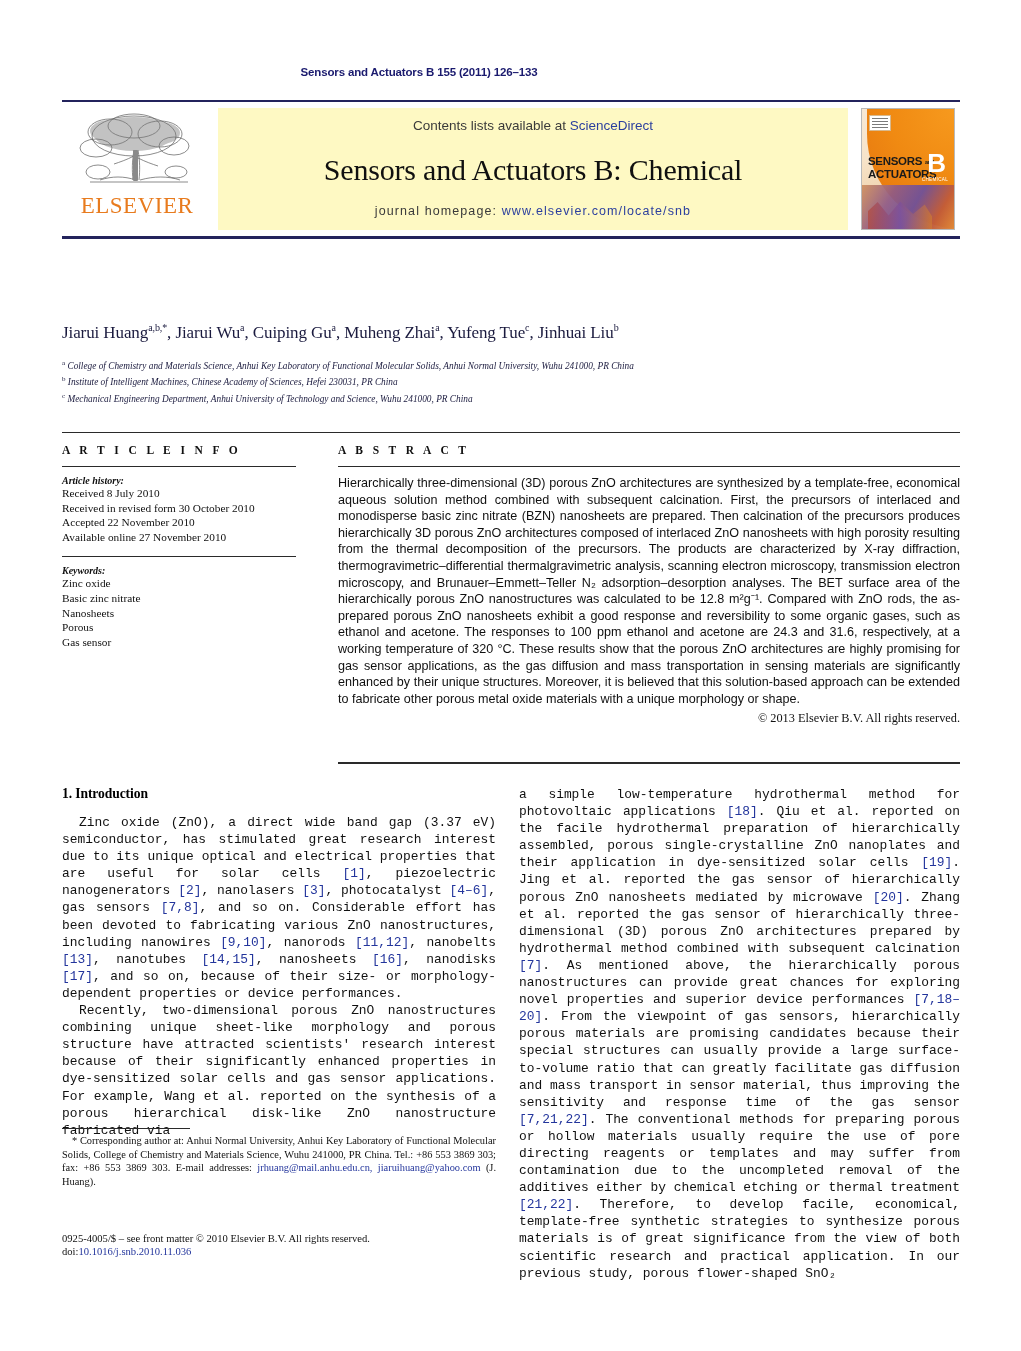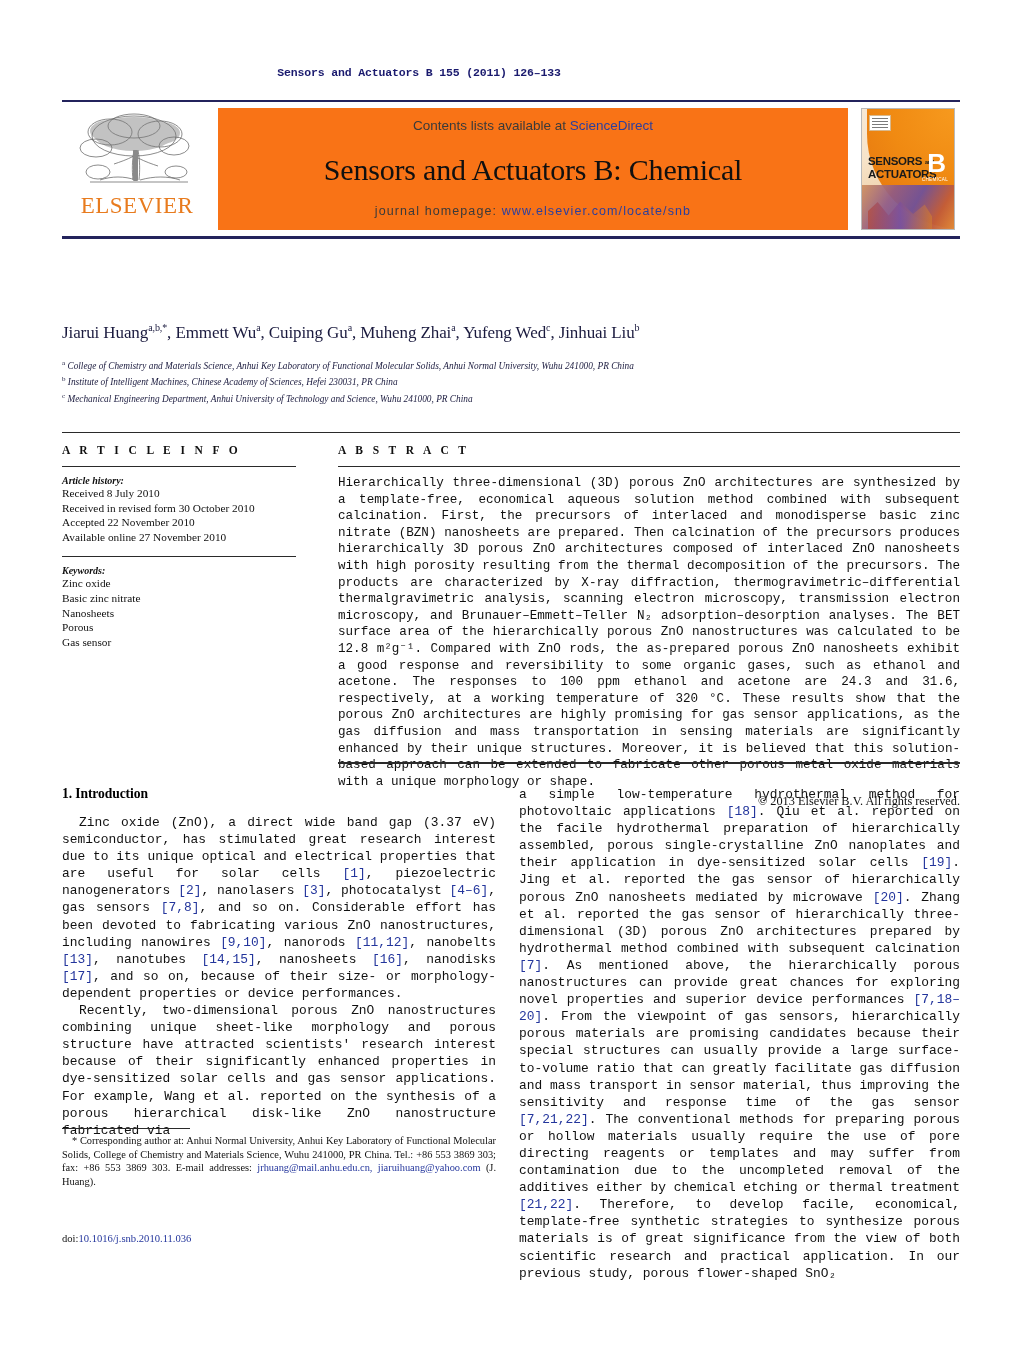--- a/index.html
+++ b/index.html
@@ -21,21 +21,21 @@
     box-sizing: border-box;
   }
 
   
   .running-head {
     position: absolute;
     top: 66px;
     left: 0;
     width: 838px;
     text-align: center;
-    font-family: Liberation Mono, monospace;
+    font-family: Liberation Sans, sans-serif;
     font-size: 11.5px;
     font-weight: bold;
     color: #1a1a6e;
     letter-spacing: -0.15px;
   }
 
   
   .masthead {
     position: absolute;
     top: 100px;
@@ -64,21 +64,21 @@
   .elsevier-word {
     font-family: "Liberation Serif", serif;
     font-size: 23px;
     color: #e87b1e;
     letter-spacing: 0.5px;
     line-height: 1;
     margin-top: -2px;
   }
   .center-cell {
     flex: 1 1 auto;
-    background: #f97316;
+    background: #fef9c3;
     display: flex;
     flex-direction: column;
     align-items: center;
     justify-content: space-between;
     padding: 10px 0 12px 0;
     box-sizing: border-box;
     margin-left: 6px;
     margin-right: 8px;
   }
   .contents-line {
@@ -250,21 +250,21 @@
     color: #101010;
   }
   .hist-line, .kw-line {
     font-family: "Liberation Serif", serif;
     font-size: 11.3px;
     color: #101010;
     line-height: 14.6px;
   }
   .kw-rule { border-top: 1px solid #2a2a2a; margin: 12px 0 8px 0; }
   .abstract-text {
-    font-family: Liberation Mono, monospace;
+    font-family: Liberation Sans, sans-serif;
     font-size: 12.6px;
     line-height: 16.6px;
     text-align: justify;
     color: #101010;
     margin-top: 8px;
   }
   .copyright-line {
     font-family: "Liberation Serif", serif;
     font-size: 12.3px;
     text-align: right;
@@ -412,24 +412,24 @@
         </div>
       </div>
 
     </div>
   </div>
   <div class="masthead-rule"></div>
 
 
   <div class="authors">
     <span><span>Jiarui Huang</span><sup>a,b,*</sup></span>,
-    <span><span>Emmett Wu</span><sup>a</sup></span>,
+    <span><span>Jiarui Wu</span><sup>a</sup></span>,
     <span><span>Cuiping Gu</span><sup>a</sup></span>,
     <span><span>Muheng Zhai</span><sup>a</sup></span>,
-    <span><span>Yufeng Wed</span><sup>c</sup></span>,
+    <span><span>Yufeng Tue</span><sup>c</sup></span>,
     <span><span>Jinhuai Liu</span><sup>b</sup></span>
   </div>
 
   <div class="affils">
     <div><sup>a</sup> <span>College of Chemistry and Materials Science, Anhui Key Laboratory of Functional Molecular Solids, Anhui Normal University, Wuhu 241000, PR China</span></div>
     <div><sup>b</sup> <span>Institute of Intelligent Machines, Chinese Academy of Sciences, Hefei 230031, PR China</span></div>
     <div><sup>c</sup> <span>Mechanical Engineering Department, Anhui University of Technology and Science, Wuhu 241000, PR China</span></div>
   </div>
 
   <div class="info-rule-top"></div>
@@ -473,16 +473,17 @@
     <div class="foot-rule"></div>
     <div class="foot-text">
       <span class="lead">* Corresponding author at: Anhui Normal University, Anhui Key Laboratory of Functional Molecular Solids, College of Chemistry and Materials Science, Wuhu 241000, PR China. Tel.: +86 553 3869 303; fax: +86 553 3869 303.</span>
       <span class="email-label">E-mail addresses:</span>
       <span class="email-link">jrhuang@mail.anhu.edu.cn, jiaruihuang@yahoo.com</span>
       <span>(J. Huang).</span>
     </div>
   </div>
 
   <div class="issn-block">
+    <div>0925-4005/$ – see front matter © 2010 Elsevier B.V. All rights reserved.</div>
     <div><span>doi:</span><span class="doi-link">10.1016/j.snb.2010.11.036</span></div>
   </div>
 
 </div>
 
 </body></html>

